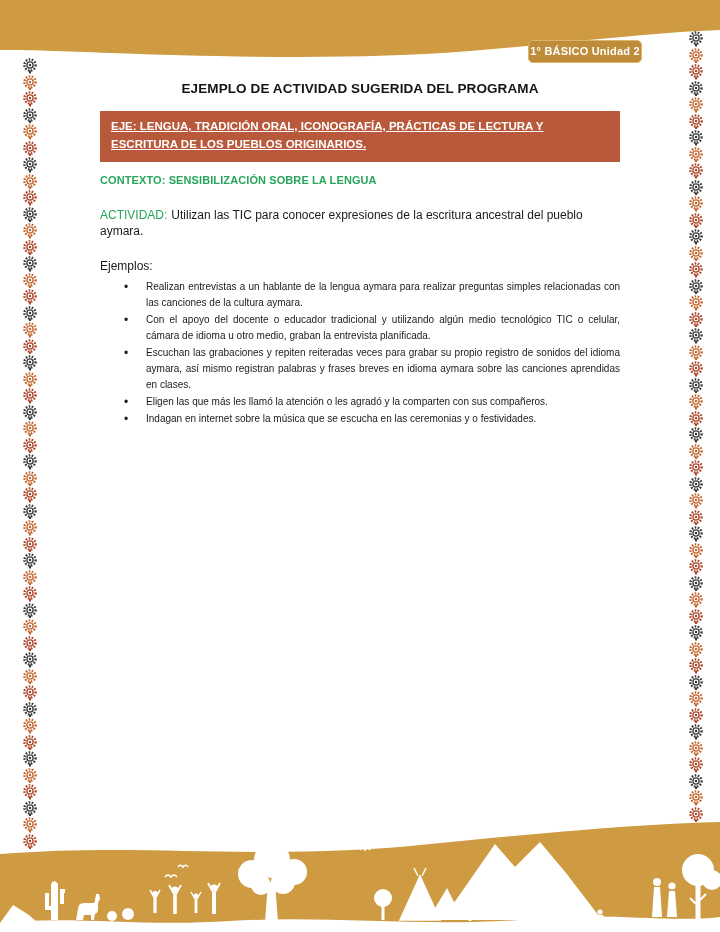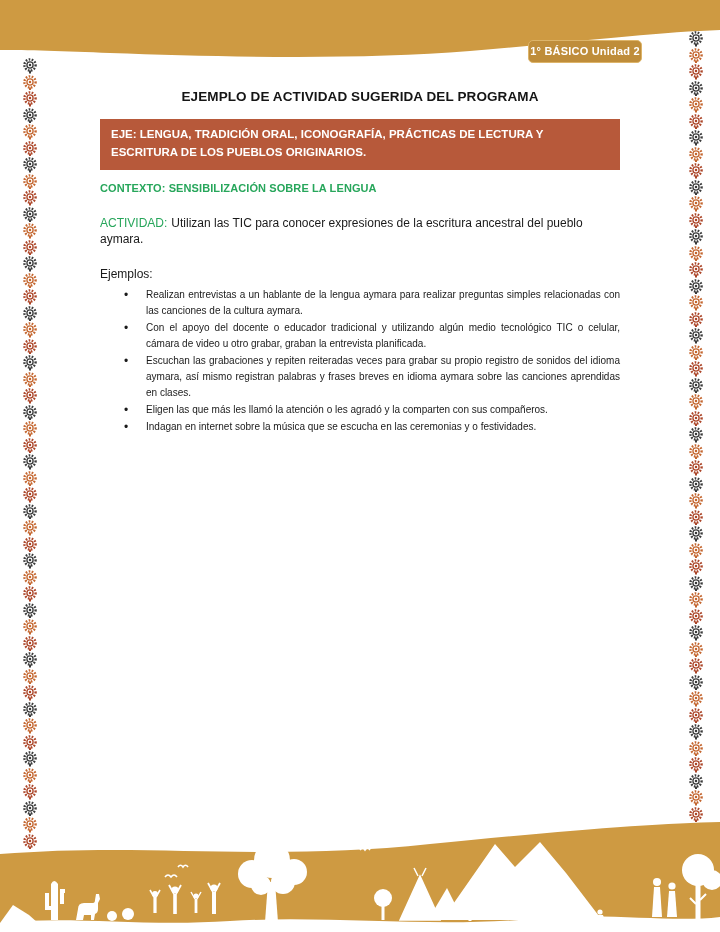--- a/index.html
+++ b/index.html
@@ -25,29 +25,30 @@
     letter-spacing:.2px;
   }
 
   
   .ornament-col{position:absolute;display:flex;flex-direction:column;}
   .ornament-col svg{display:block;}
   .ornament-left{left:22px;top:57px;}
   .ornament-right{left:688px;top:30px;}
 
   
-  .content{position:absolute;left:100px;top:85px;width:520px;}
+  .content{position:absolute;left:100px;top:77px;width:520px;}
   .page-title{
     margin:4px 0 0 0;font-size:13.5px;font-weight:bold;text-align:center;
     color:#151515;letter-spacing:.1px;
   }
   .eje-box{
     margin-top:15px;background:var(--eje,#b7593a);
     color:#ffffff;font-weight:bold;font-size:11.5px;line-height:1.55;
     padding:7px 11px 8px 11px;
+    text-decoration:underline;
   }
   .contexto{
     margin-top:12px;color:var(--green,#27a65b);
     font-weight:bold;font-size:11px;letter-spacing:.1px;
   }
   .actividad{margin:21px 0 0 0;font-size:12px;line-height:1.35;}
   .actividad .lbl{color:var(--green,#27a65b);font-weight:normal;margin-right:4px;}
   .ejemplos{margin:20px 0 0 0;font-size:12px;}
   ul.examples{list-style:none;margin:6px 0 0 0;padding:0;}
   ul.examples li{
@@ -662,21 +663,21 @@
     <div class="contexto">CONTEXTO: SENSIBILIZACIÓN SOBRE LA LENGUA</div>
 
     <p class="actividad">
       <span class="lbl">ACTIVIDAD:</span><span>Utilizan las TIC para conocer expresiones de la escritura ancestral del pueblo aymara.</span>
     </p>
 
     <p class="ejemplos">Ejemplos:</p>
 
     <ul class="examples">
       <li>Realizan entrevistas a un hablante de la lengua aymara para realizar preguntas simples relacionadas con las canciones de la cultura aymara.</li>
-      <li>Con el apoyo del docente o educador tradicional y utilizando algún medio tecnológico TIC o celular, cámara de video u otro grabar, graban la entrevista planificada.</li>
+      <li>Con el apoyo del docente o educador tradicional y utilizando algún medio tecnológico TIC o celular, cámara de idioma u otro medio, graban la entrevista planificada.</li>
       <li>Escuchan las grabaciones y repiten reiteradas veces para grabar su propio registro de sonidos del idioma aymara, así mismo registran palabras y frases breves en idioma aymara sobre las canciones aprendidas en clases.</li>
       <li>Eligen las que más les llamó la atención o les agradó y la comparten con sus compañeros.</li>
       <li>Indagan en internet sobre la música que se escucha en las ceremonias y o festividades.</li>
     </ul>
   </div>
 
   <svg class="bottom-band" viewBox="0 0 720 112" xmlns="http://www.w3.org/2000/svg">
     <path d="M0,34 C150,22 260,42 430,24 C560,11 660,3 720,2 L720,112 L0,112 Z" fill="#CE9A42"></path>
     <g fill="#ffffff" stroke="none">
 

